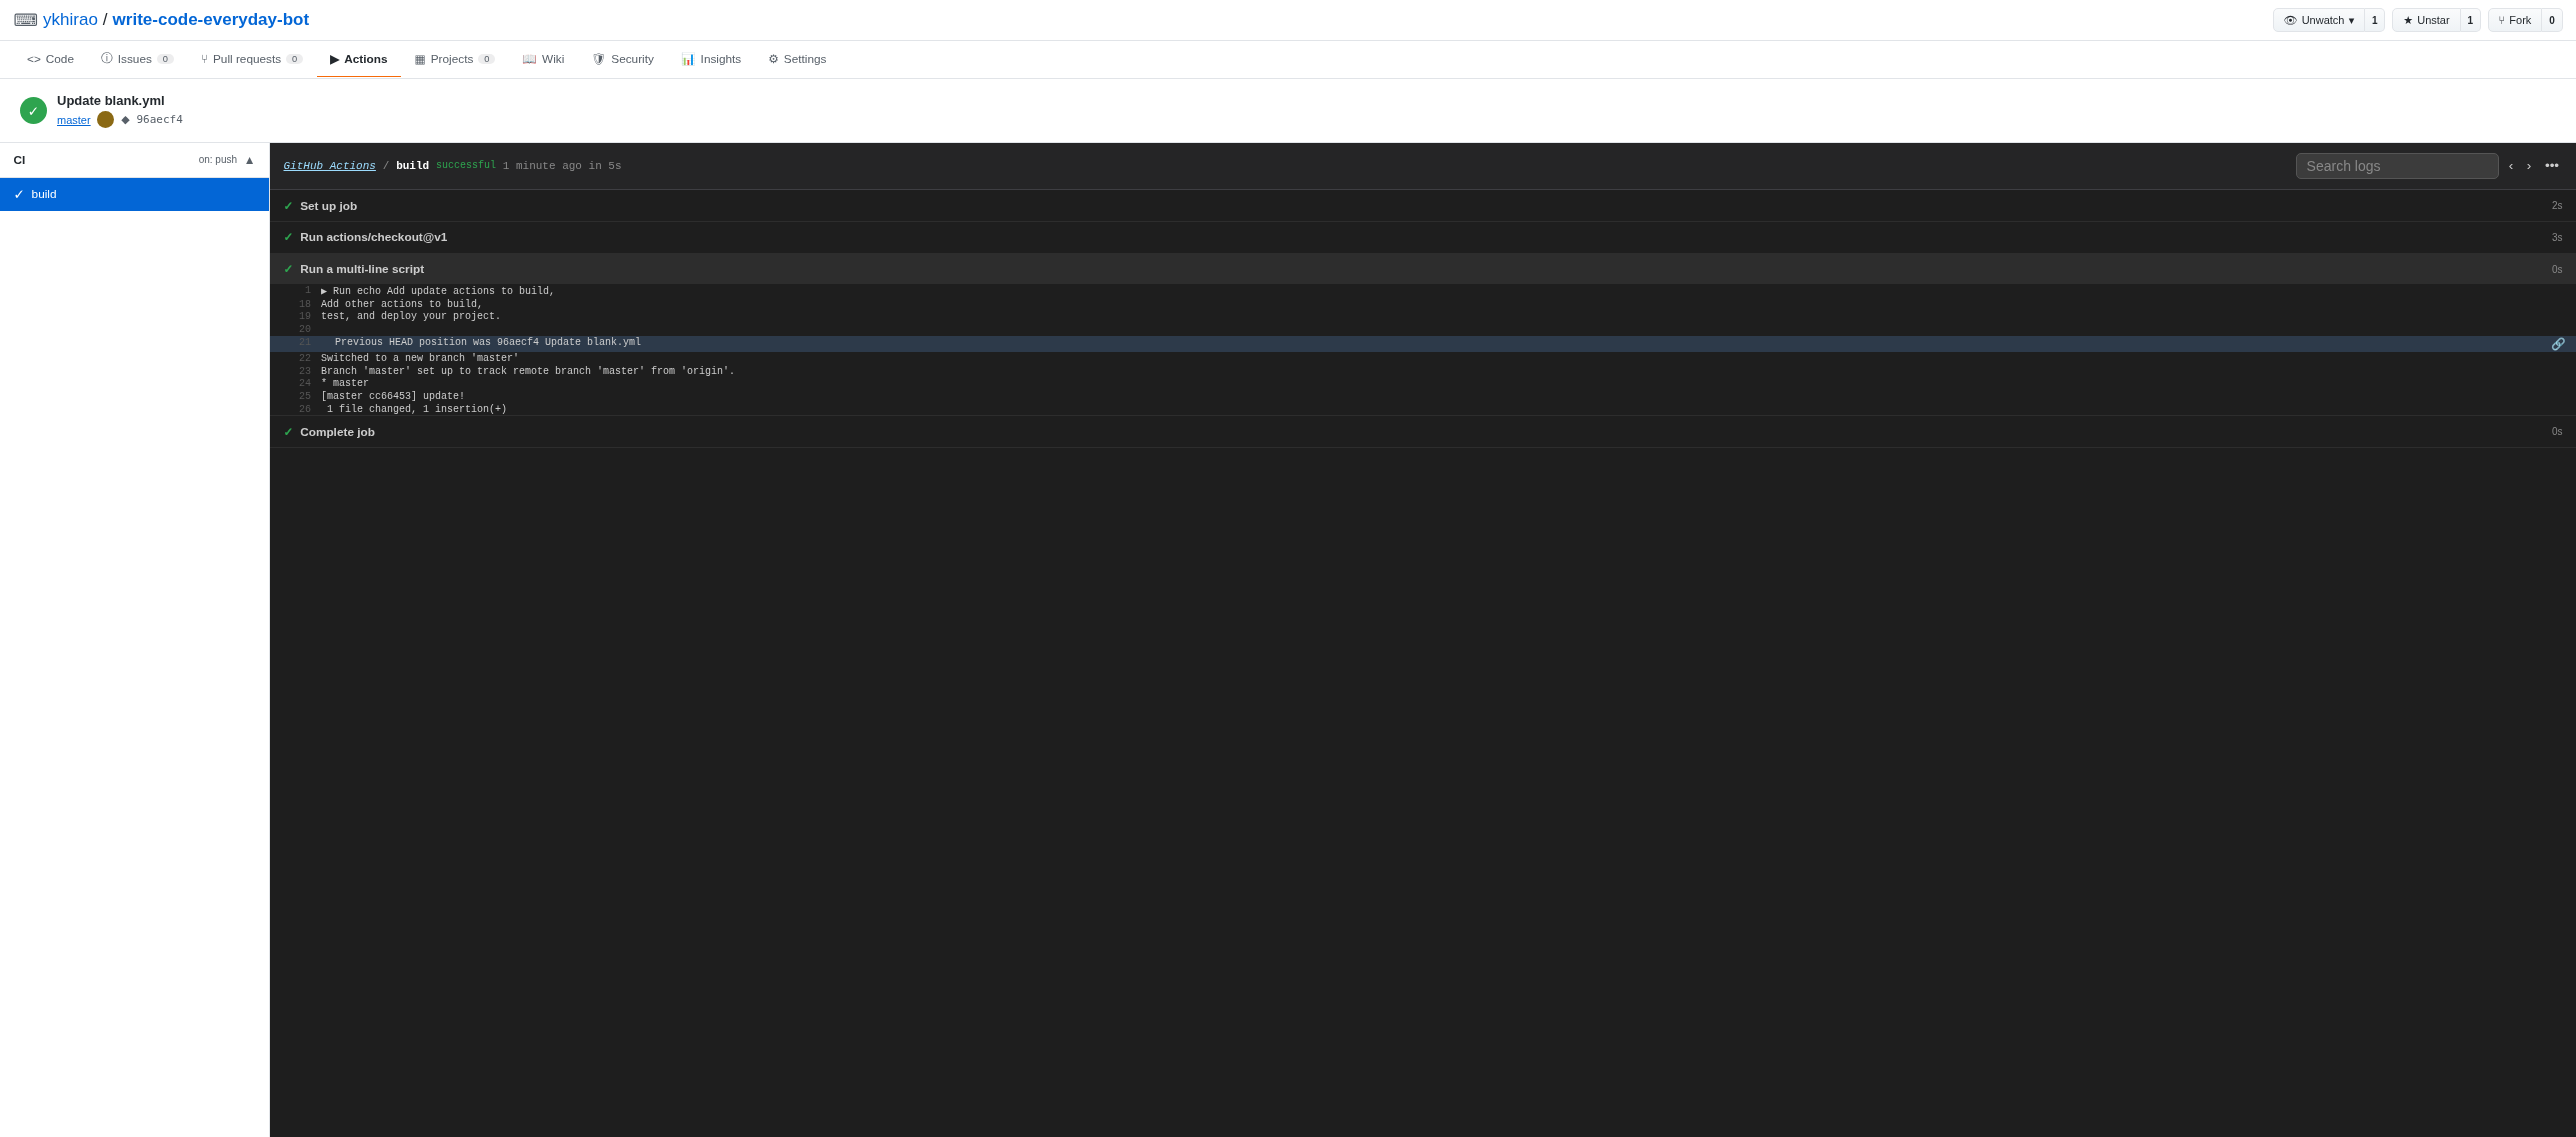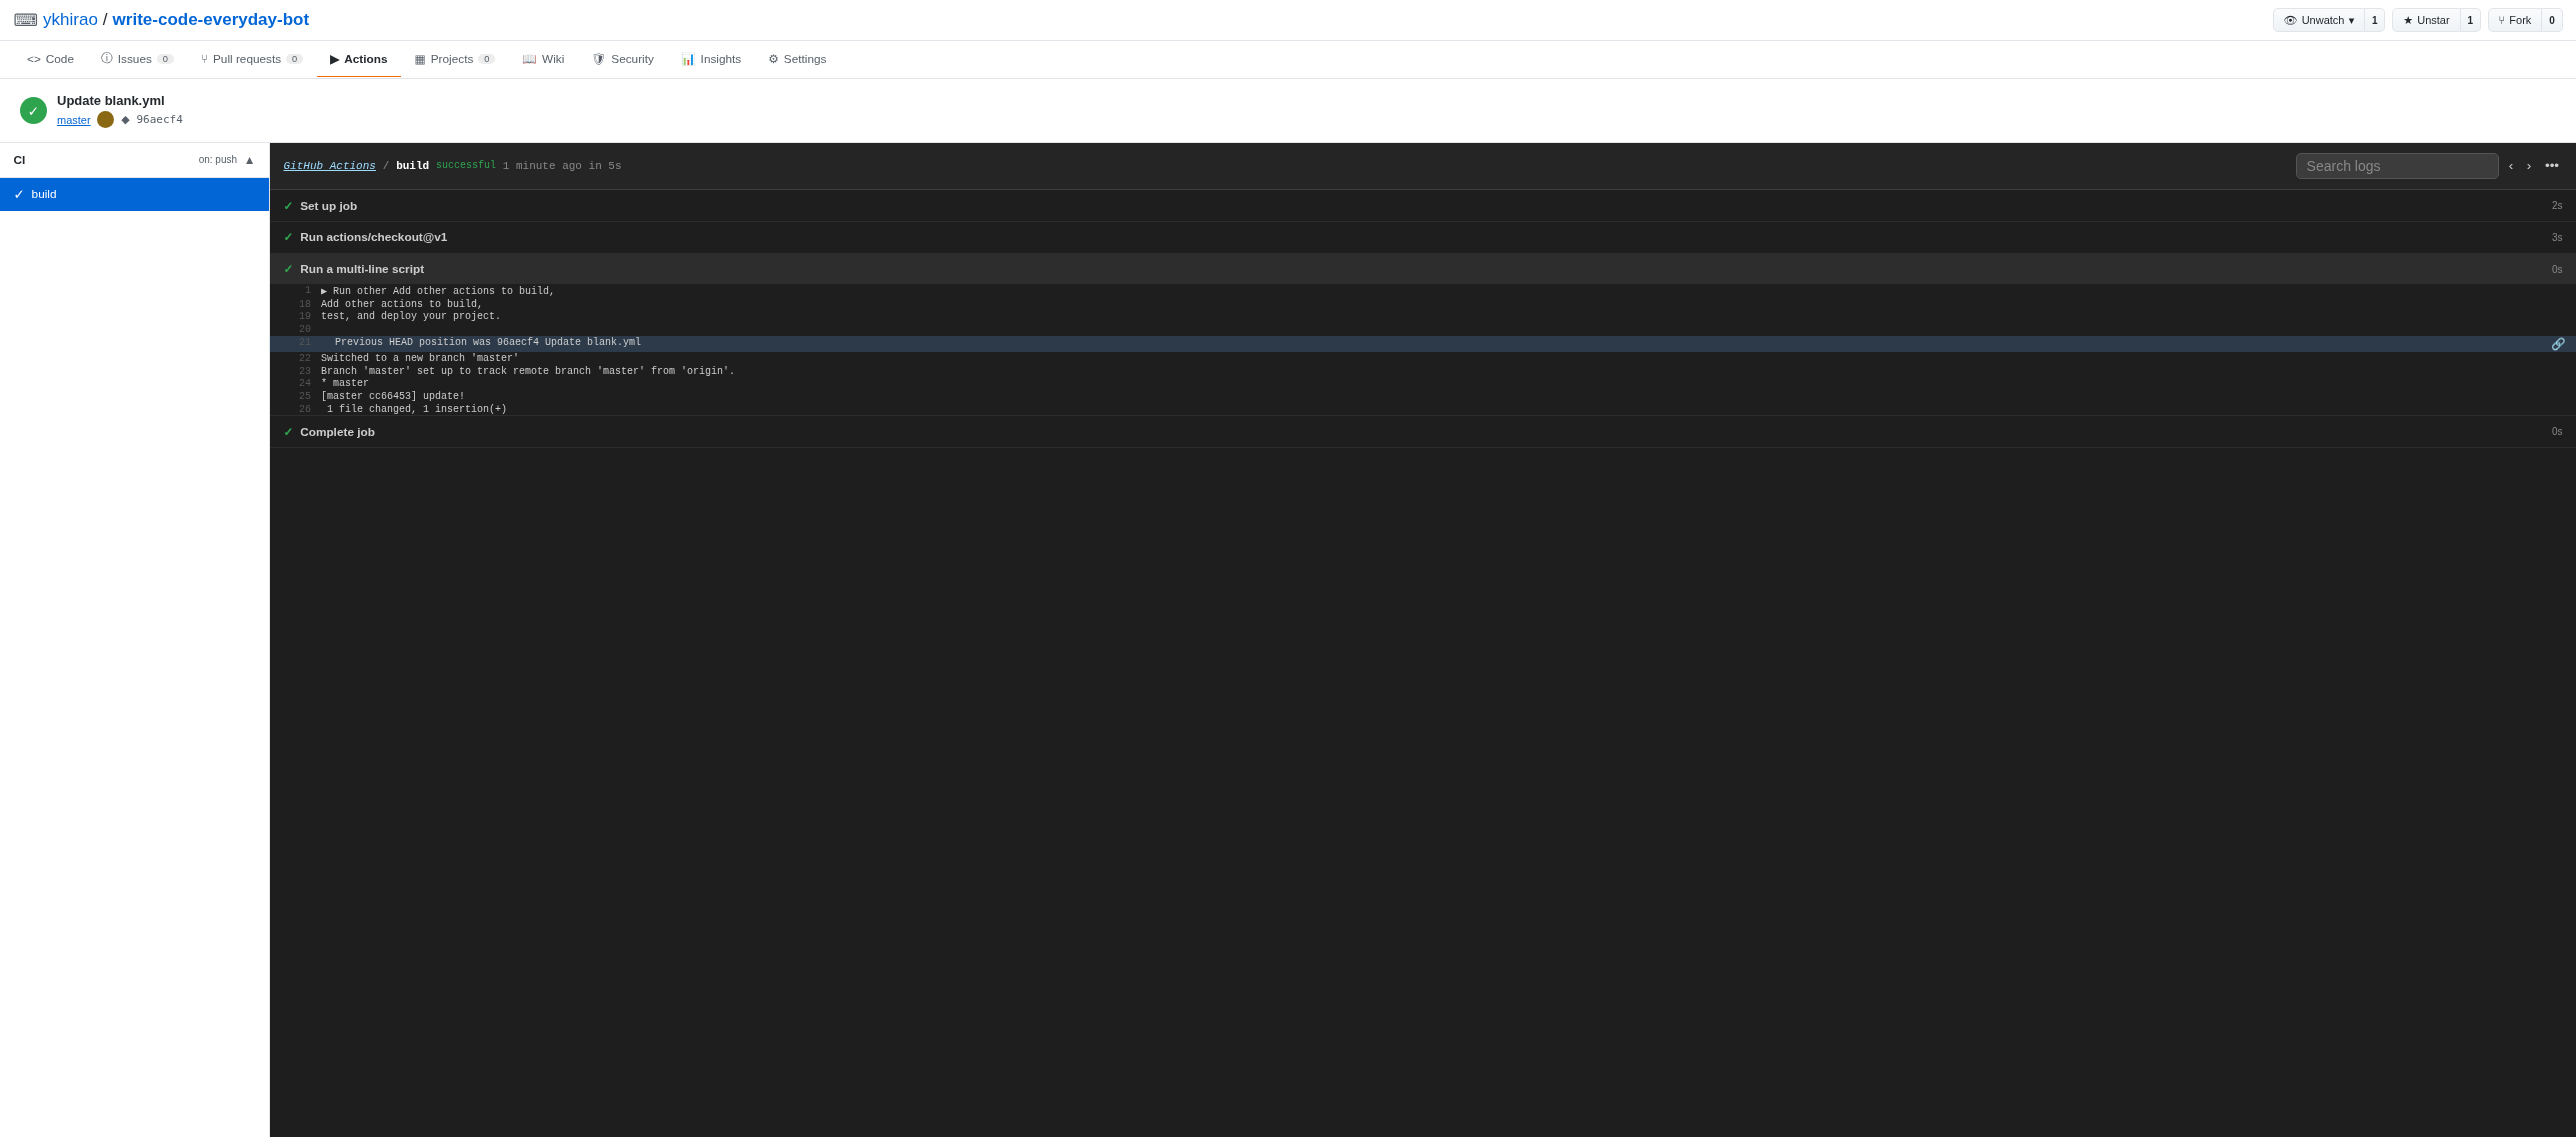--- a/index.html
+++ b/index.html
@@ -444,21 +444,21 @@
           <div class="log-section-header expanded">
             <div class="log-section-title">
               <span style="color: rgb(46, 164, 79);">✓</span>
               <span>Run a multi-line script</span>
             </div>
             <span class="log-section-time">0s</span>
           </div>
           <div class="log-lines">
             <div class="log-line">
               <span class="log-line-num">1</span>
-              <span class="log-line-content">▶ Run other Add other actions to build,</span>
+              <span class="log-line-content">▶ Run echo Add update actions to build,</span>
             </div>
             <div class="log-line">
               <span class="log-line-num">18</span>
               <span class="log-line-content">Add other actions to build,</span>
             </div>
             <div class="log-line">
               <span class="log-line-num">19</span>
               <span class="log-line-content">test, and deploy your project.</span>
             </div>
             <div class="log-line">

